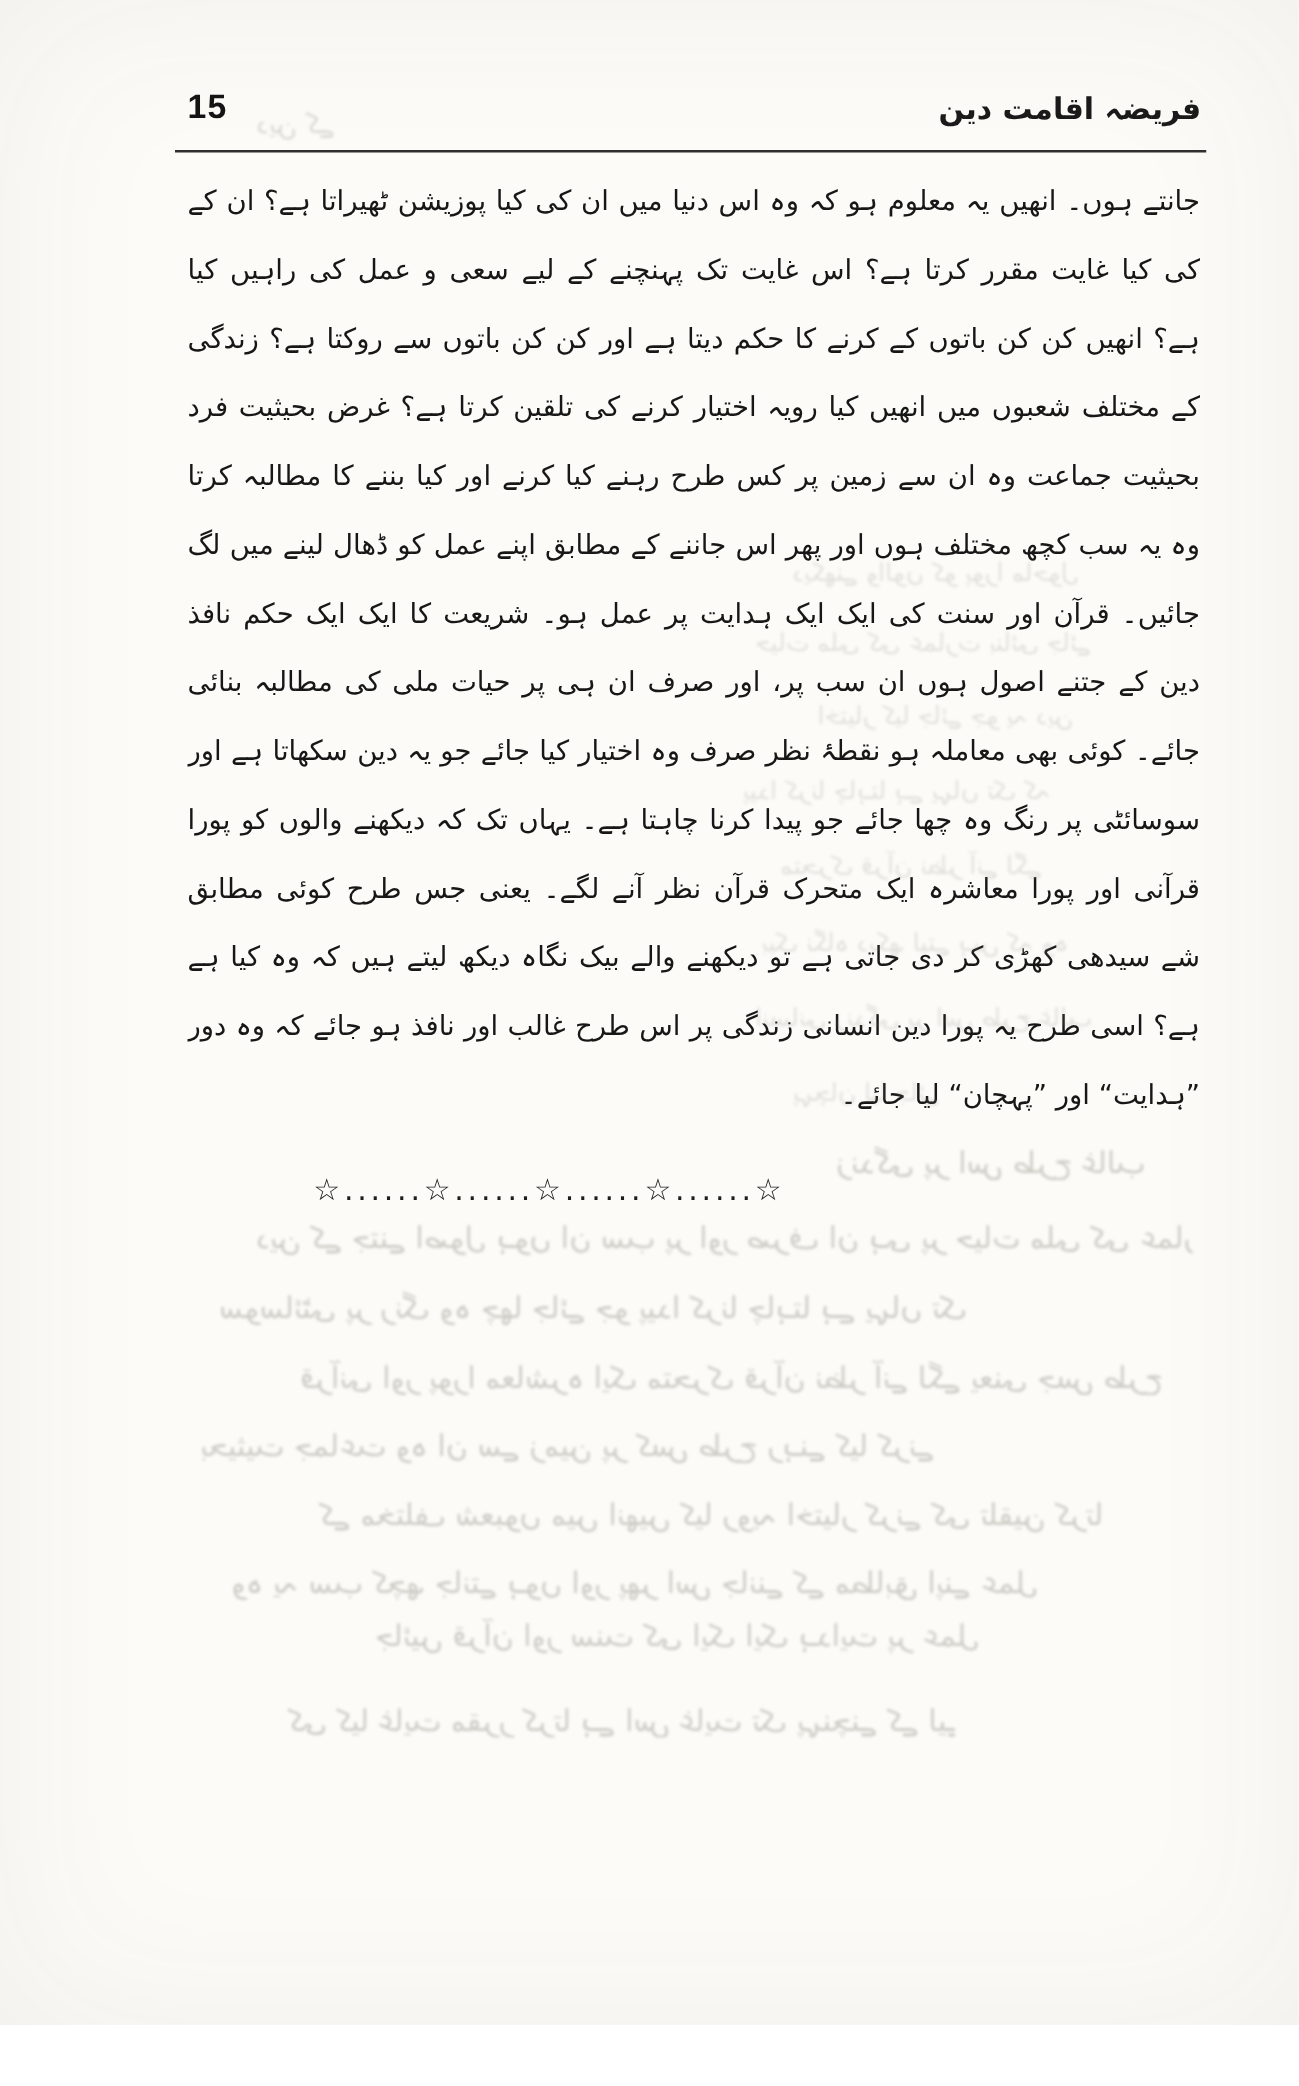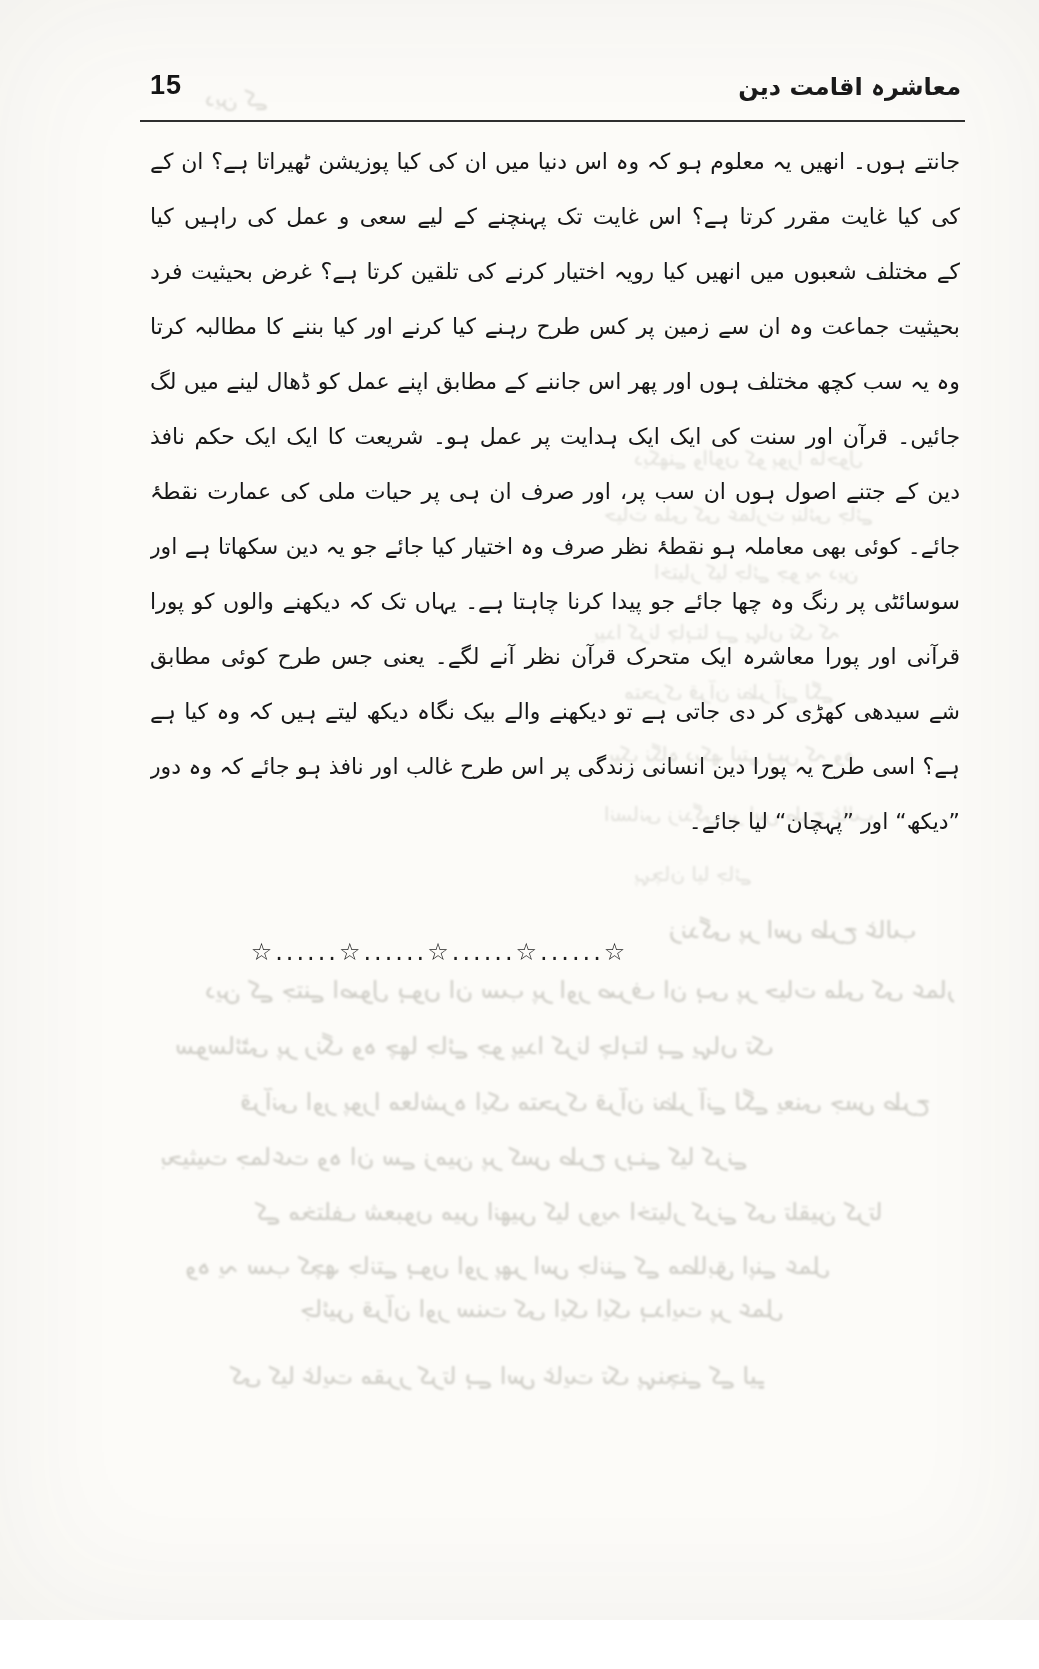--- a/index.html
+++ b/index.html
@@ -108,38 +108,39 @@
   .f6 { top: 802px; right: 85px; width: 350px; }
   .f7 { top: 862px; right: 85px; width: 320px; }
 </style>
 </head>
 <body>
 
 <div class="page">
 
   <div class="page-header">
     <span class="page-number">15</span>
-    <span class="book-title">معاشرہ اقامت دین</span>
+    <span class="book-title">فریضہ اقامت دین</span>
   </div>
   <div class="header-rule"></div>
 
   <main class="body-text" dir="rtl">
     <div class="line">جانتے ہوں۔ انھیں یہ معلوم ہو کہ وہ اس دنیا میں ان کی کیا پوزیشن ٹھیراتا ہے؟ ان کے وجود</div>
     <div class="line">کی کیا غایت مقرر کرتا ہے؟ اس غایت تک پہنچنے کے لیے سعی و عمل کی راہیں کیا تجویز کرتا</div>
+    <div class="line">ہے؟ انھیں کن کن باتوں کے کرنے کا حکم دیتا ہے اور کن کن باتوں سے روکتا ہے؟ زندگی</div>
     <div class="line">کے مختلف شعبوں میں انھیں کیا رویہ اختیار کرنے کی تلقین کرتا ہے؟ غرض بحیثیت فرد اور</div>
     <div class="line">بحیثیت جماعت وہ ان سے زمین پر کس طرح رہنے کیا کرنے اور کیا بننے کا مطالبہ کرتا ہے؟</div>
     <div class="line">وہ یہ سب کچھ مختلف ہوں اور پھر اس جاننے کے مطابق اپنے عمل کو ڈھال لینے میں لگ</div>
     <div class="line">جائیں۔ قرآن اور سنت کی ایک ایک ہدایت پر عمل ہو۔ شریعت کا ایک ایک حکم نافذ ہو۔</div>
-    <div class="line">دین کے جتنے اصول ہوں ان سب پر، اور صرف ان ہی پر حیات ملی کی عمارت نقطۂ</div>
+    <div class="line">دین کے جتنے اصول ہوں ان سب پر، اور صرف ان ہی پر حیات ملی کی مطالبہ بنائی</div>
     <div class="line">جائے۔ کوئی بھی معاملہ ہو نقطۂ نظر صرف وہ اختیار کیا جائے جو یہ دین سکھاتا ہے اور پوری</div>
     <div class="line">سوسائٹی پر رنگ وہ چھا جائے جو پیدا کرنا چاہتا ہے۔ یہاں تک کہ دیکھنے والوں کو پورا ماحول</div>
     <div class="line">قرآنی اور پورا معاشرہ ایک متحرک قرآن نظر آنے لگے۔ یعنی جس طرح کوئی مطابق قامت</div>
     <div class="line">شے سیدھی کھڑی کر دی جاتی ہے تو دیکھنے والے بیک نگاہ دیکھ لیتے ہیں کہ وہ کیا ہے اور کیسی</div>
     <div class="line">ہے؟ اسی طرح یہ پورا دین انسانی زندگی پر اس طرح غالب اور نافذ ہو جائے کہ وہ دور سے</div>
-    <div class="line last">”دیکھ“ اور ”پہچان“ لیا جائے۔</div>
+    <div class="line last">”ہدایت“ اور ”پہچان“ لیا جائے۔</div>
   </main>
 
   <div class="stars">☆......☆......☆......☆......☆</div>
 
   <div class="ghost-layer" aria-hidden="true">
     <span class="corner-smudge">دین کے</span>
 
     <div class="gline g0">زندگی پر اس طرح غالب</div>
     <div class="gline g1">دین کے جتنے اصول ہوں ان سب پر اور صرف ان ہی پر حیات ملی کی عمارت</div>
     <div class="gline g2">سوسائٹی پر رنگ وہ چھا جائے جو پیدا کرنا چاہتا ہے یہاں تک</div>

